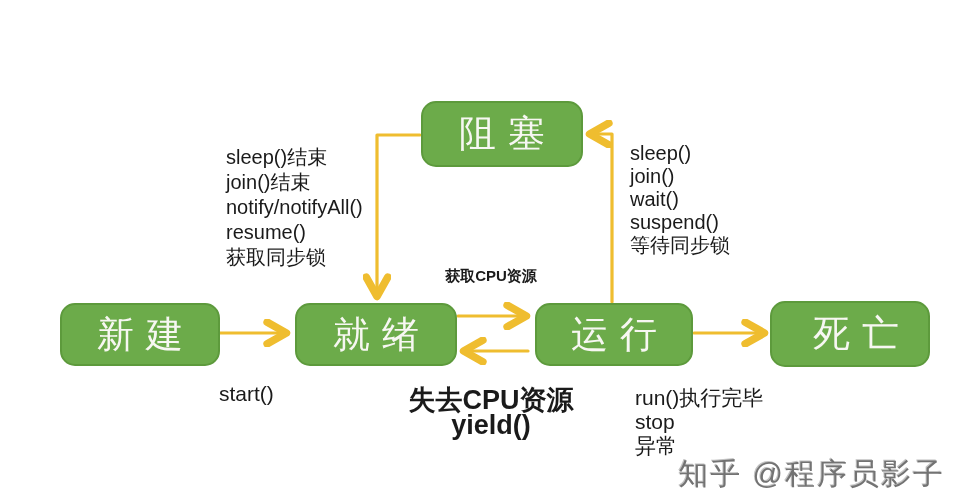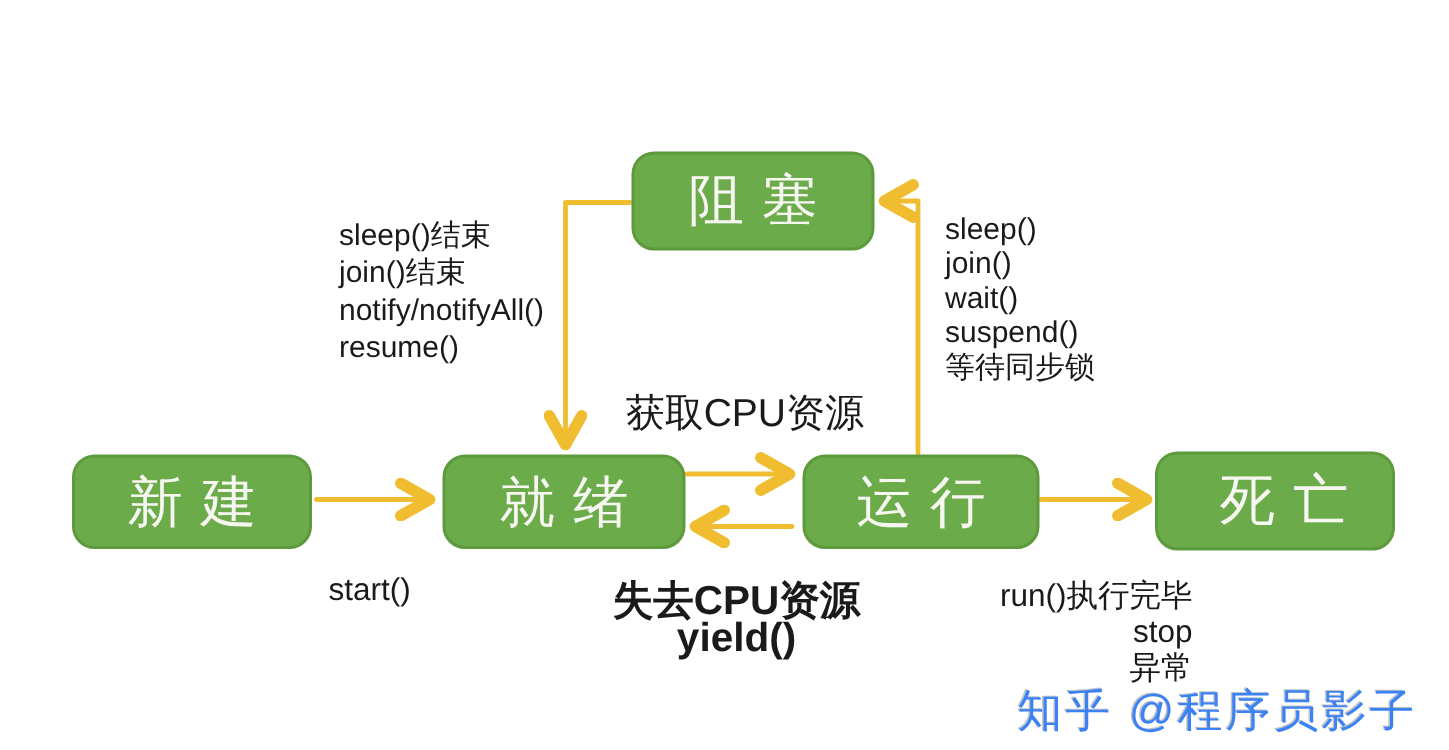--- a/index.html
+++ b/index.html
@@ -20,36 +20,36 @@
     border:2px solid #5D9A3C;
     border-radius:15px;
     display:flex;align-items:center;justify-content:center;
     color:#F7F7F2;
     font-size:37px;
     letter-spacing:12px;
     padding-left:12px; 
     box-sizing:border-box;
     font-family:"Liberation Serif","DejaVu Serif",serif;
   }
-  .st-new    {left:48px;  top:292px; width:160px; height:63px;}
+  .st-new    {left:60px;  top:292px; width:160px; height:63px;}
   .st-ready  {left:295px; top:292px; width:162px; height:63px;align-items:center;}
   .st-running{left:535px; top:292px; width:158px; height:63px;justify-content:center;}
   .st-dead   {left:770px; top:290px; width:160px; height:66px;padding-left:24px;}
   .st-blocked{left:421px; top:90px;  width:162px; height:66px;}
   .lbl{position:absolute;font-size:20px;line-height:25px;white-space:nowrap;}
   .stack-left {left:226px; top:134px;}
   .stack-right{left:630px; top:131px; line-height:23px;}
-  .lbl-acquire{left:406px; top:252px; width:170px; text-align:right; font-size:26px;}
+  .lbl-acquire{left:406px; top:252px; width:170px; text-align:center; font-size:15px;font-weight:bold;}
   .lbl-start  {left:219px; top:370px; font-size:21px;}
   .stack-lose {left:406px; top:377px; width:170px; text-align:center; font-size:27px; line-height:25px;font-weight:bold;}
-  .stack-end  {left:635px; top:375px; width:160px; text-align:right; font-size:21px; line-height:24px;}
+  .stack-end  {left:635px; top:375px; width:160px; text-align:left; font-size:21px; line-height:24px;}
   .watermark{
     position:absolute; right:21px; top:443px;
     font-size:30px; letter-spacing:2px;
-    color:#3b82f6;
+    color:#737373;
     text-shadow:-1px -1px 0 #c3c3c3, 1px 1px 0 #ffffff;
     white-space:nowrap;
   }
 </style>
 </head>
 <body>
 
 <div class="canvas">
 
   <svg class="arrows" viewBox="0 0 966 500" xmlns="http://www.w3.org/2000/svg">
@@ -80,20 +80,21 @@
   </div>
   <div class="state st-dead">
     <span>死亡</span>
   </div>
 
   <div class="lbl stack-left">
     <div>sleep()结束</div>
     <div>join()结束</div>
     <div>notify/notifyAll()</div>
     <div>resume()</div>
+    <div>获取同步锁</div>
   </div>
 
   <div class="lbl stack-right">
     <div>sleep()</div>
     <div>join()</div>
     <div>wait()</div>
     <div>suspend()</div>
     <div>等待同步锁</div>
   </div>
 

